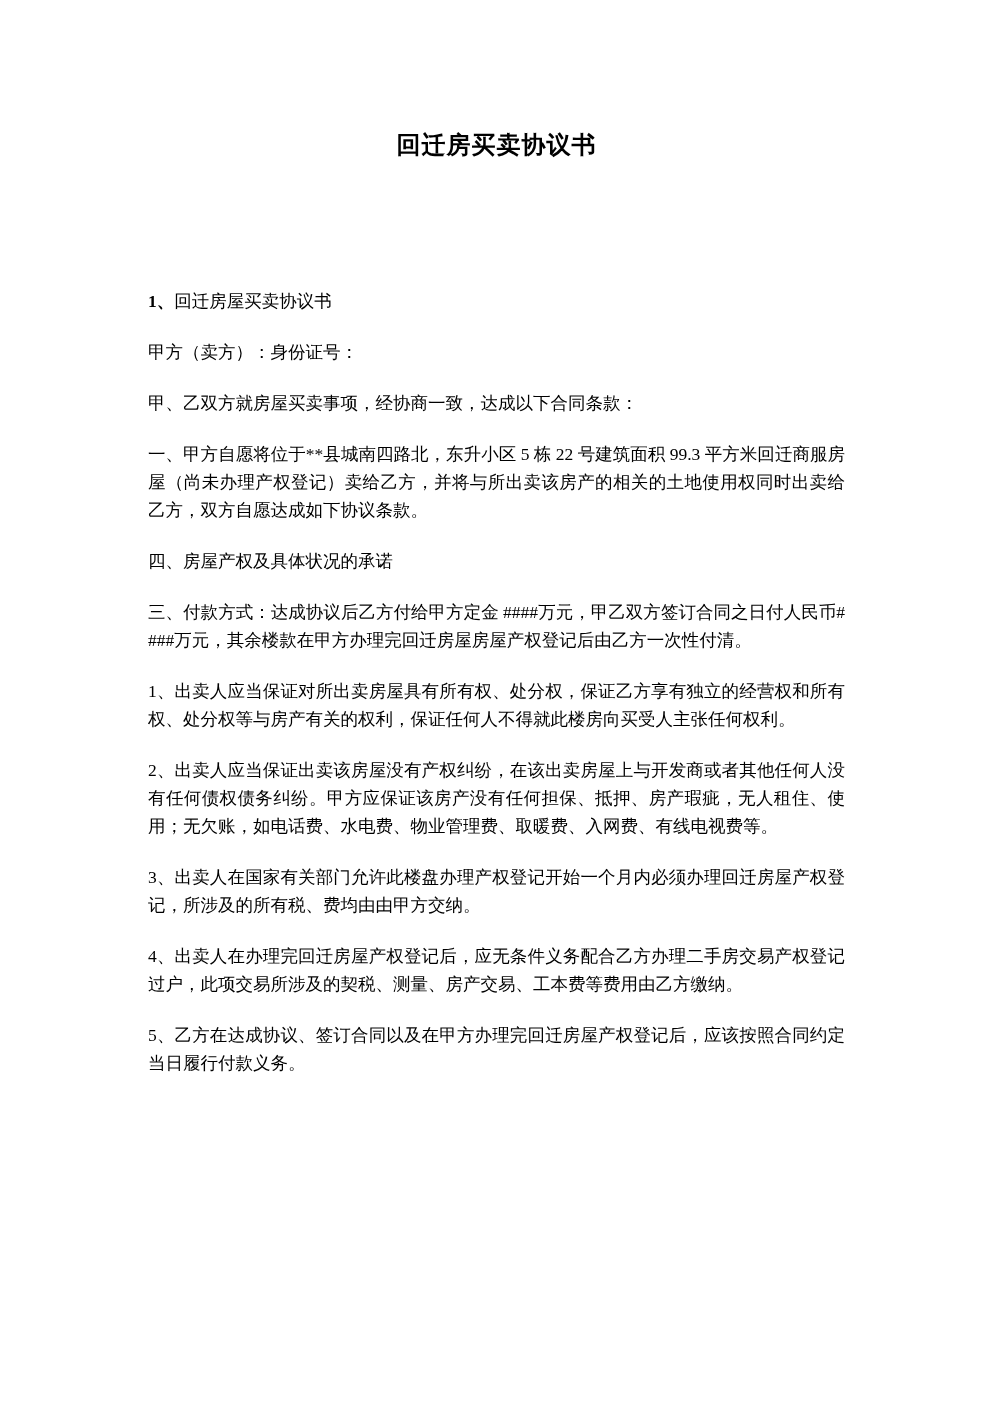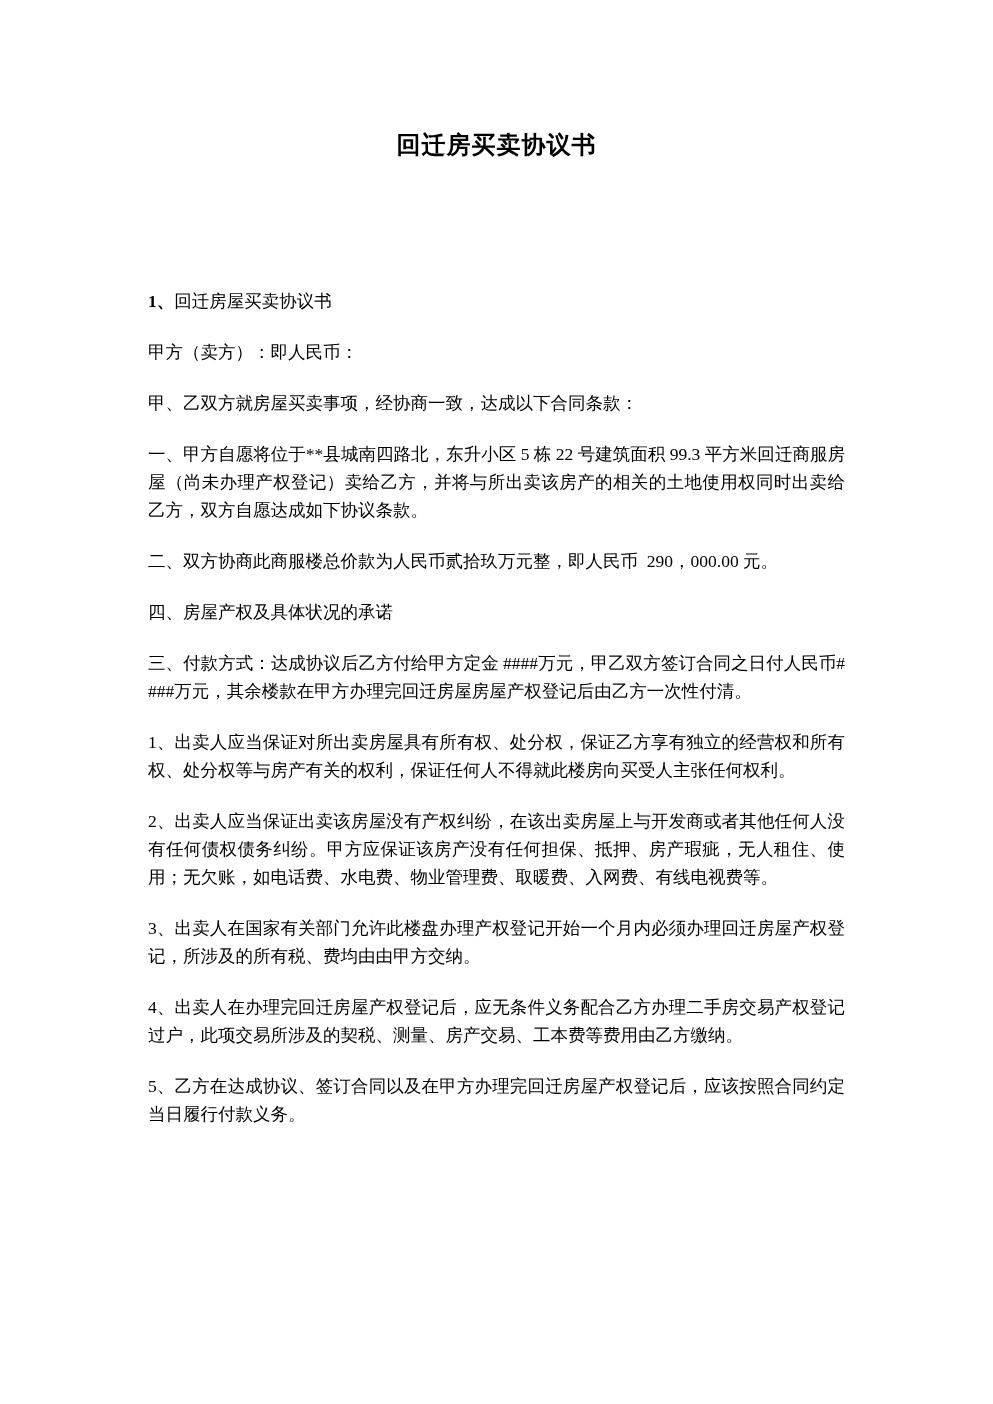--- a/index.html
+++ b/index.html
@@ -42,24 +42,23 @@
   }
 </style>
 </head>
 <body>
 
 <div class="page">
   <h1 class="doc-title">回迁房买卖协议书</h1>
 
   <p class="para"><span class="num-bold">1、</span><span>回迁房屋买卖协议书</span></p>
 
-  <p class="para">甲方（卖方）：即人民币：</p>
+  <p class="para">甲方（卖方）：身份证号：</p>
   <p class="para">甲、乙双方就房屋买卖事项，经协商一致，达成以下合同条款：</p>
   <p class="para">一、甲方自愿将位于**县城南四路北，东升小区 5 栋 22 号建筑面积 99.3 平方米回迁商服房屋（尚未办理产权登记）卖给乙方，并将与所出卖该房产的相关的土地使用权同时出卖给乙方，双方自愿达成如下协议条款。</p>
-  <p class="para">二、双方协商此商服楼总价款为人民币贰拾玖万元整，即人民币  290，000.00 元。</p>
   <p class="para">四、房屋产权及具体状况的承诺</p>
   <p class="para">三、付款方式：达成协议后乙方付给甲方定金 ####万元，甲乙双方签订合同之日付人民币####万元，其余楼款在甲方办理完回迁房屋房屋产权登记后由乙方一次性付清。</p>
   <p class="para">1、出卖人应当保证对所出卖房屋具有所有权、处分权，保证乙方享有独立的经营权和所有权、处分权等与房产有关的权利，保证任何人不得就此楼房向买受人主张任何权利。</p>
   <p class="para">2、出卖人应当保证出卖该房屋没有产权纠纷，在该出卖房屋上与开发商或者其他任何人没有任何债权债务纠纷。甲方应保证该房产没有任何担保、抵押、房产瑕疵，无人租住、使用；无欠账，如电话费、水电费、物业管理费、取暖费、入网费、有线电视费等。</p>
   <p class="para">3、出卖人在国家有关部门允许此楼盘办理产权登记开始一个月内必须办理回迁房屋产权登记，所涉及的所有税、费均由由甲方交纳。</p>
   <p class="para">4、出卖人在办理完回迁房屋产权登记后，应无条件义务配合乙方办理二手房交易产权登记过户，此项交易所涉及的契税、测量、房产交易、工本费等费用由乙方缴纳。</p>
   <p class="para">5、乙方在达成协议、签订合同以及在甲方办理完回迁房屋产权登记后，应该按照合同约定当日履行付款义务。</p>
 </div>
 
 </body></html>

